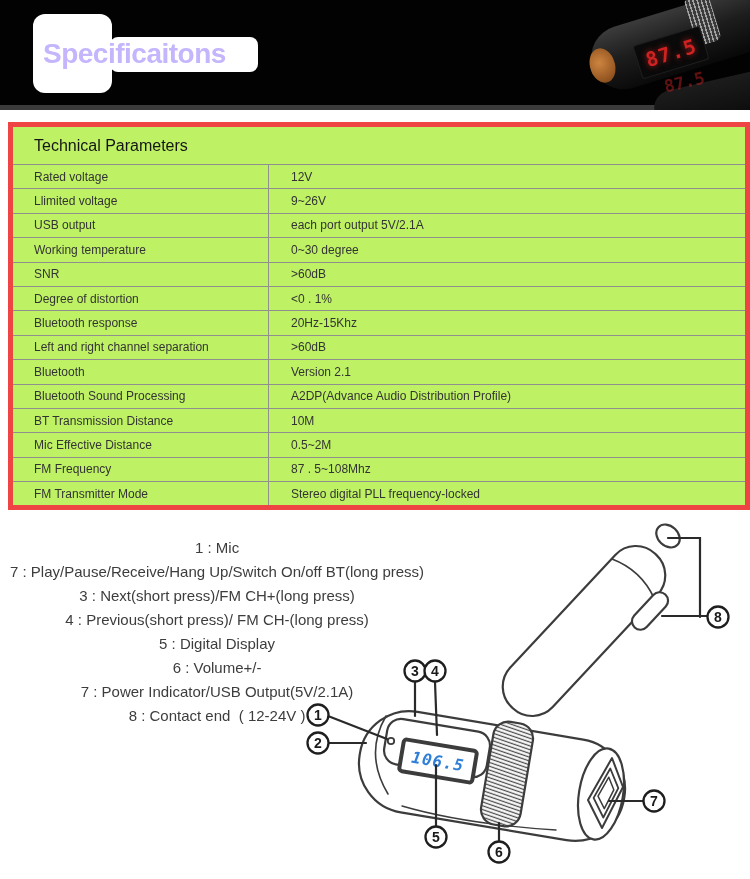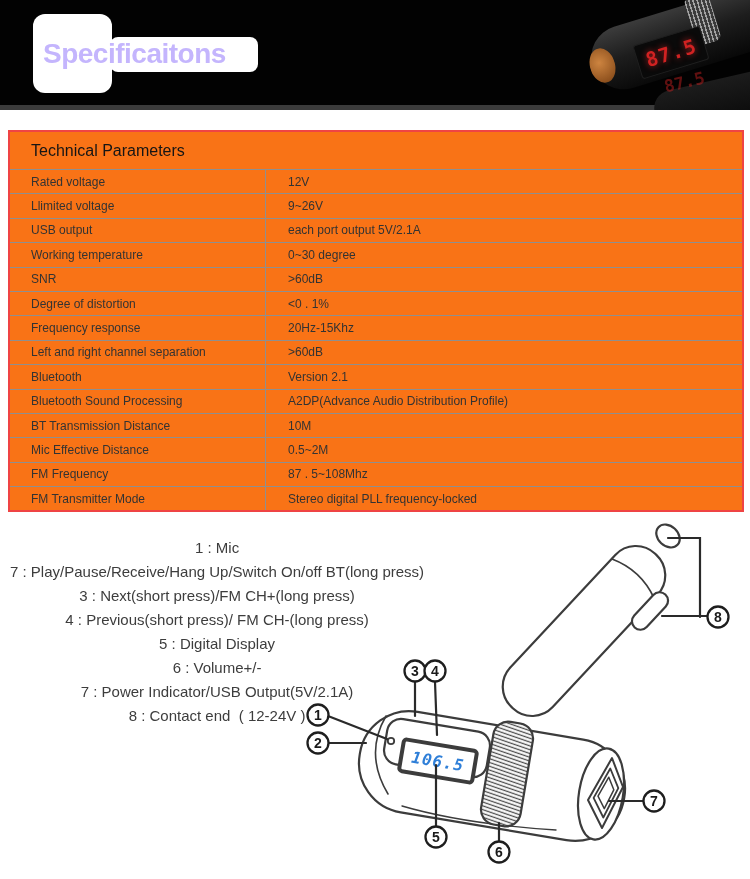--- a/index.html
+++ b/index.html
@@ -26,21 +26,21 @@
   .p-led{font-family:"DejaVu Sans Mono",monospace;font-weight:bold;font-size:20px;letter-spacing:1px;
          text-shadow:0 0 6px rgba(225,40,40,.75);}
   .p-knurl{position:absolute;left:130px;top:-6px;width:25px;height:50px;border-radius:6px;opacity:.95;
            transform:rotate(-17deg);background:repeating-linear-gradient(90deg,#a9a9a9 0 1.5px,#3c3c3c 1.5px 4px);}
   .p-body2{position:absolute;left:94px;top:76px;width:160px;height:48px;border-radius:18px;
            transform:rotate(-13deg);background:linear-gradient(180deg,#1c1c1c,#090909);}
   .p-ref{position:absolute;left:104px;top:72px;font-family:"DejaVu Sans Mono",monospace;font-weight:bold;
          font-size:17px;transform:rotate(-13deg);opacity:.45;}
 
   
-  .spec-table{position:absolute;left:8px;top:122px;width:732px;border:2px solid #ef4444;background:#f97316;margin-top:8px;}
+  .spec-table{position:absolute;left:8px;top:122px;width:732px;border:5px solid #ef4444;background:#bef264;}
   .thead{height:37px;display:flex;align-items:center;padding-left:21px;font-size:16px;color:#151515;}
   .trow{display:flex;height:23.4px;border-top:1px solid #8f8f8f;font-size:12px;color:#333;}
   .tlabel{width:234px;border-right:1px solid #8f8f8f;display:flex;align-items:center;padding-left:21px;white-space:pre;}
   .tvalue{flex:1;display:flex;align-items:center;padding-left:22px;white-space:pre;text-align:right;}
 
   
   .legend{position:absolute;left:10px;top:536px;font-size:15px;color:#3d3d3d;}
   .legend-item{line-height:24px;white-space:pre;text-align:center;}
 
   
@@ -91,21 +91,21 @@
         </div>
         <div class="trow">
           <div class="tlabel">SNR</div>
           <div class="tvalue">&gt;60dB</div>
         </div>
         <div class="trow">
           <div class="tlabel">Degree of distortion</div>
           <div class="tvalue">&lt;0 . 1%</div>
         </div>
         <div class="trow">
-          <div class="tlabel">Frequency response</div>
+          <div class="tlabel">Bluetooth response</div>
           <div class="tvalue">20Hz-15Khz</div>
         </div>
         <div class="trow">
           <div class="tlabel">Left and right channel separation</div>
           <div class="tvalue">&gt;60dB</div>
         </div>
         <div class="trow">
           <div class="tlabel">Bluetooth</div>
           <div class="tvalue">Version 2.1</div>
         </div>

